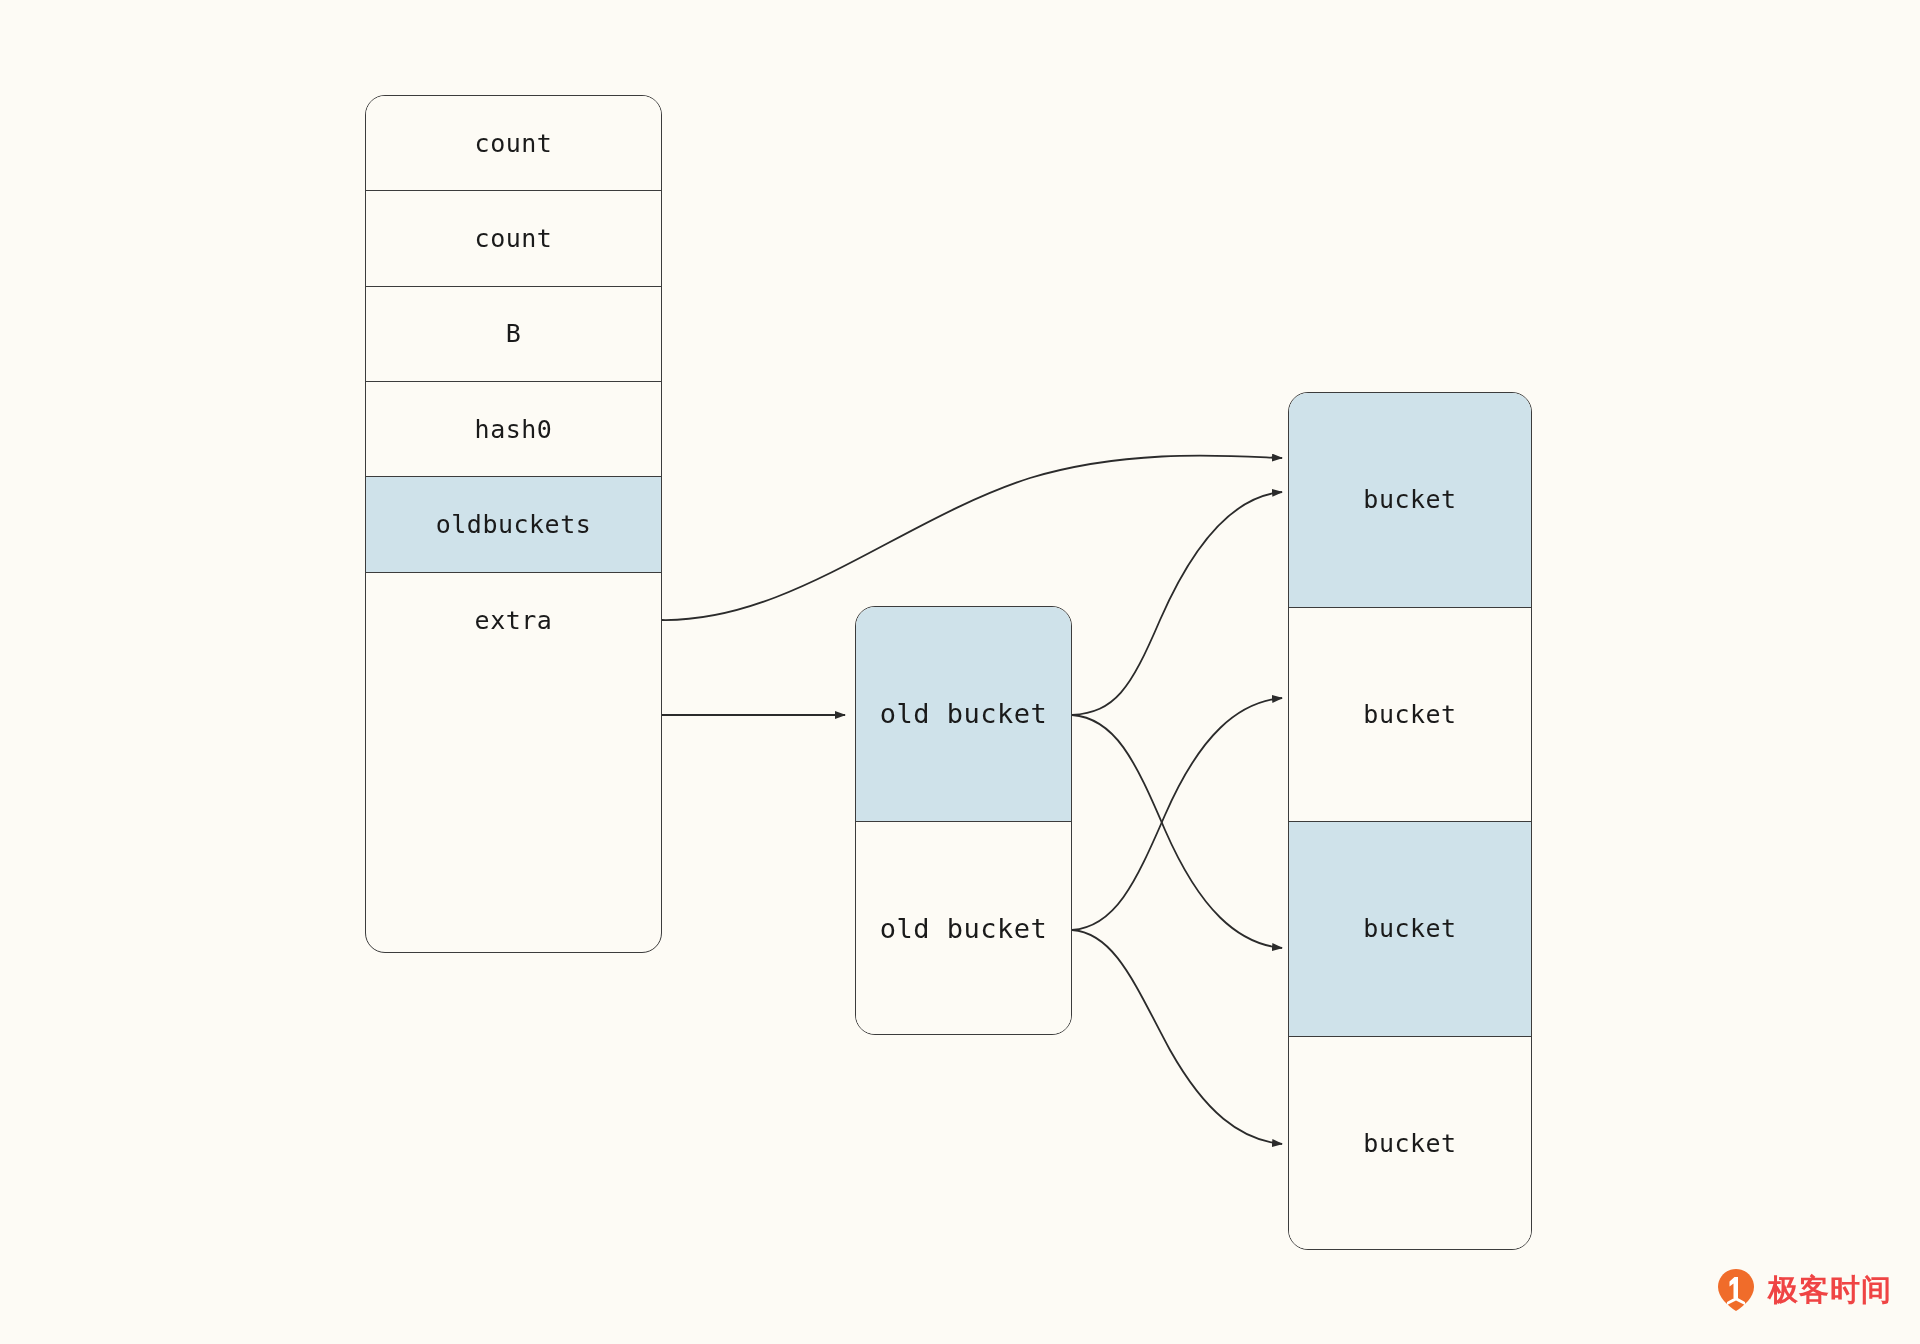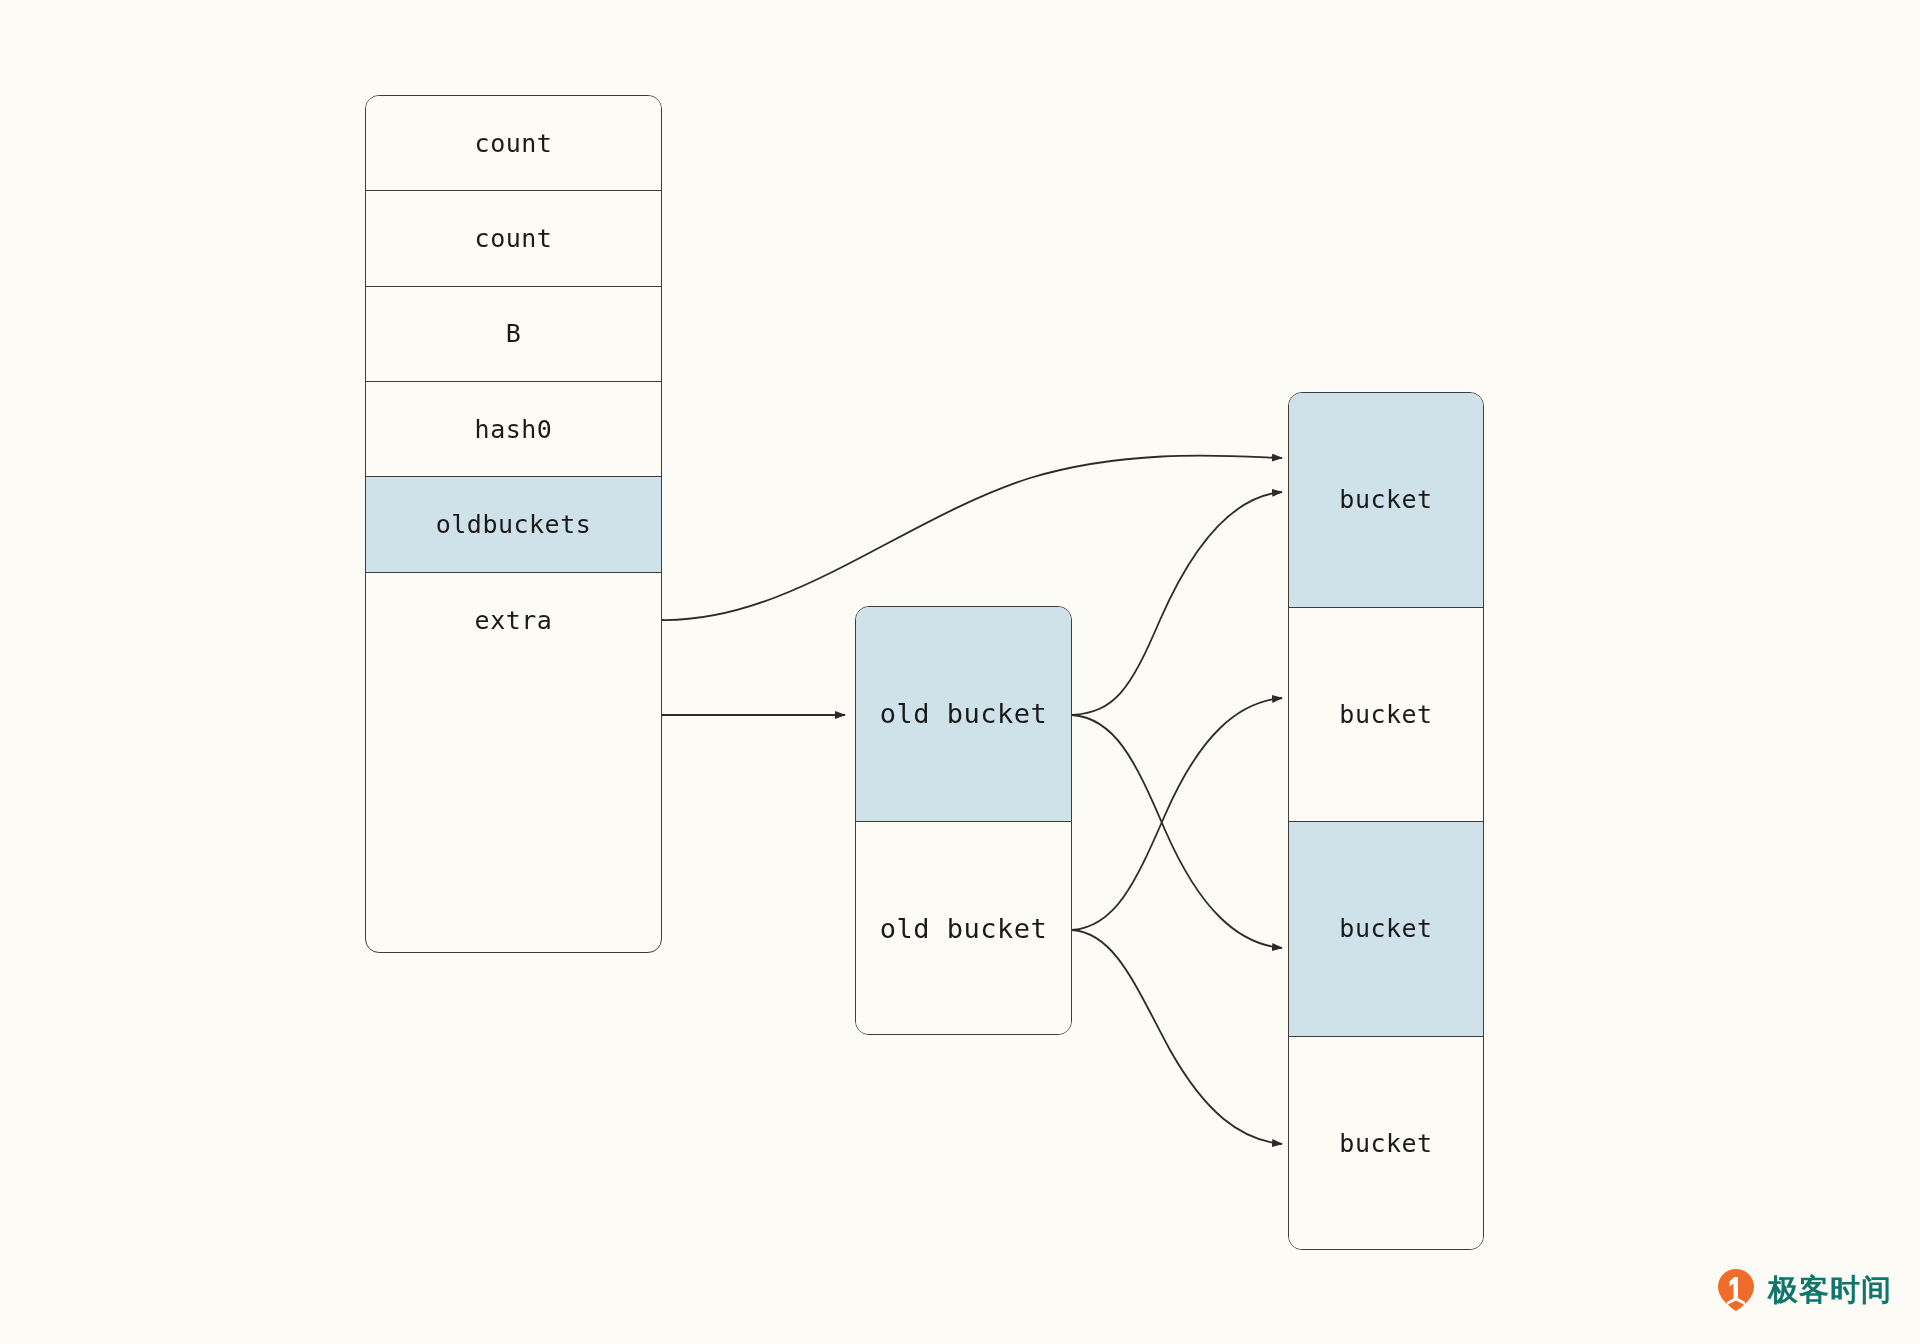--- a/index.html
+++ b/index.html
@@ -11,21 +11,21 @@
     position: relative;
     width: 1920px;
     height: 1344px;
     background: #fdfbf5;
     font-family: "DejaVu Sans Mono", "Liberation Mono", monospace;
     overflow: hidden;
   }
   .panel {
     position: absolute;
     border: 1.6px solid #3c3c3c;
-    border-radius: 14px;
+    border-radius: 20px;
     overflow: hidden;
     background: #fdfbf5;
     box-sizing: border-box;
   }
   .cell {
     display: flex;
     align-items: center;
     justify-content: center;
     box-sizing: border-box;
     border-bottom: 1.4px solid #3c3c3c;
@@ -58,21 +58,21 @@
   }
   #oldbucket-panel .cell {
     height: 214.5px;
     font-size: 27px;
   }
 
   
   #bucket-panel {
     left: 1288px;
     top: 392px;
-    width: 196px;
+    width: 244px;
     height: 858px;
   }
   #bucket-panel .cell {
     height: 214.5px;
     font-size: 25px;
   }
 
   #edges {
     position: absolute;
     left: 0; top: 0;
@@ -92,21 +92,21 @@
   }
   #wm-logo {
     position: relative;
     width: 40px;
     height: 44px;
   }
   #wm-text {
     font-family: "DejaVu Sans", "Liberation Sans", sans-serif;
     font-size: 30px;
     font-weight: 700;
-    color: #0f766e;
+    color: #ef4444;
     letter-spacing: 1px;
     white-space: nowrap;
   }
 </style>
 </head>
 <body>
 
 <div id="canvas">
 
   <svg id="edges" viewBox="0 0 1920 1344" xmlns="http://www.w3.org/2000/svg">

